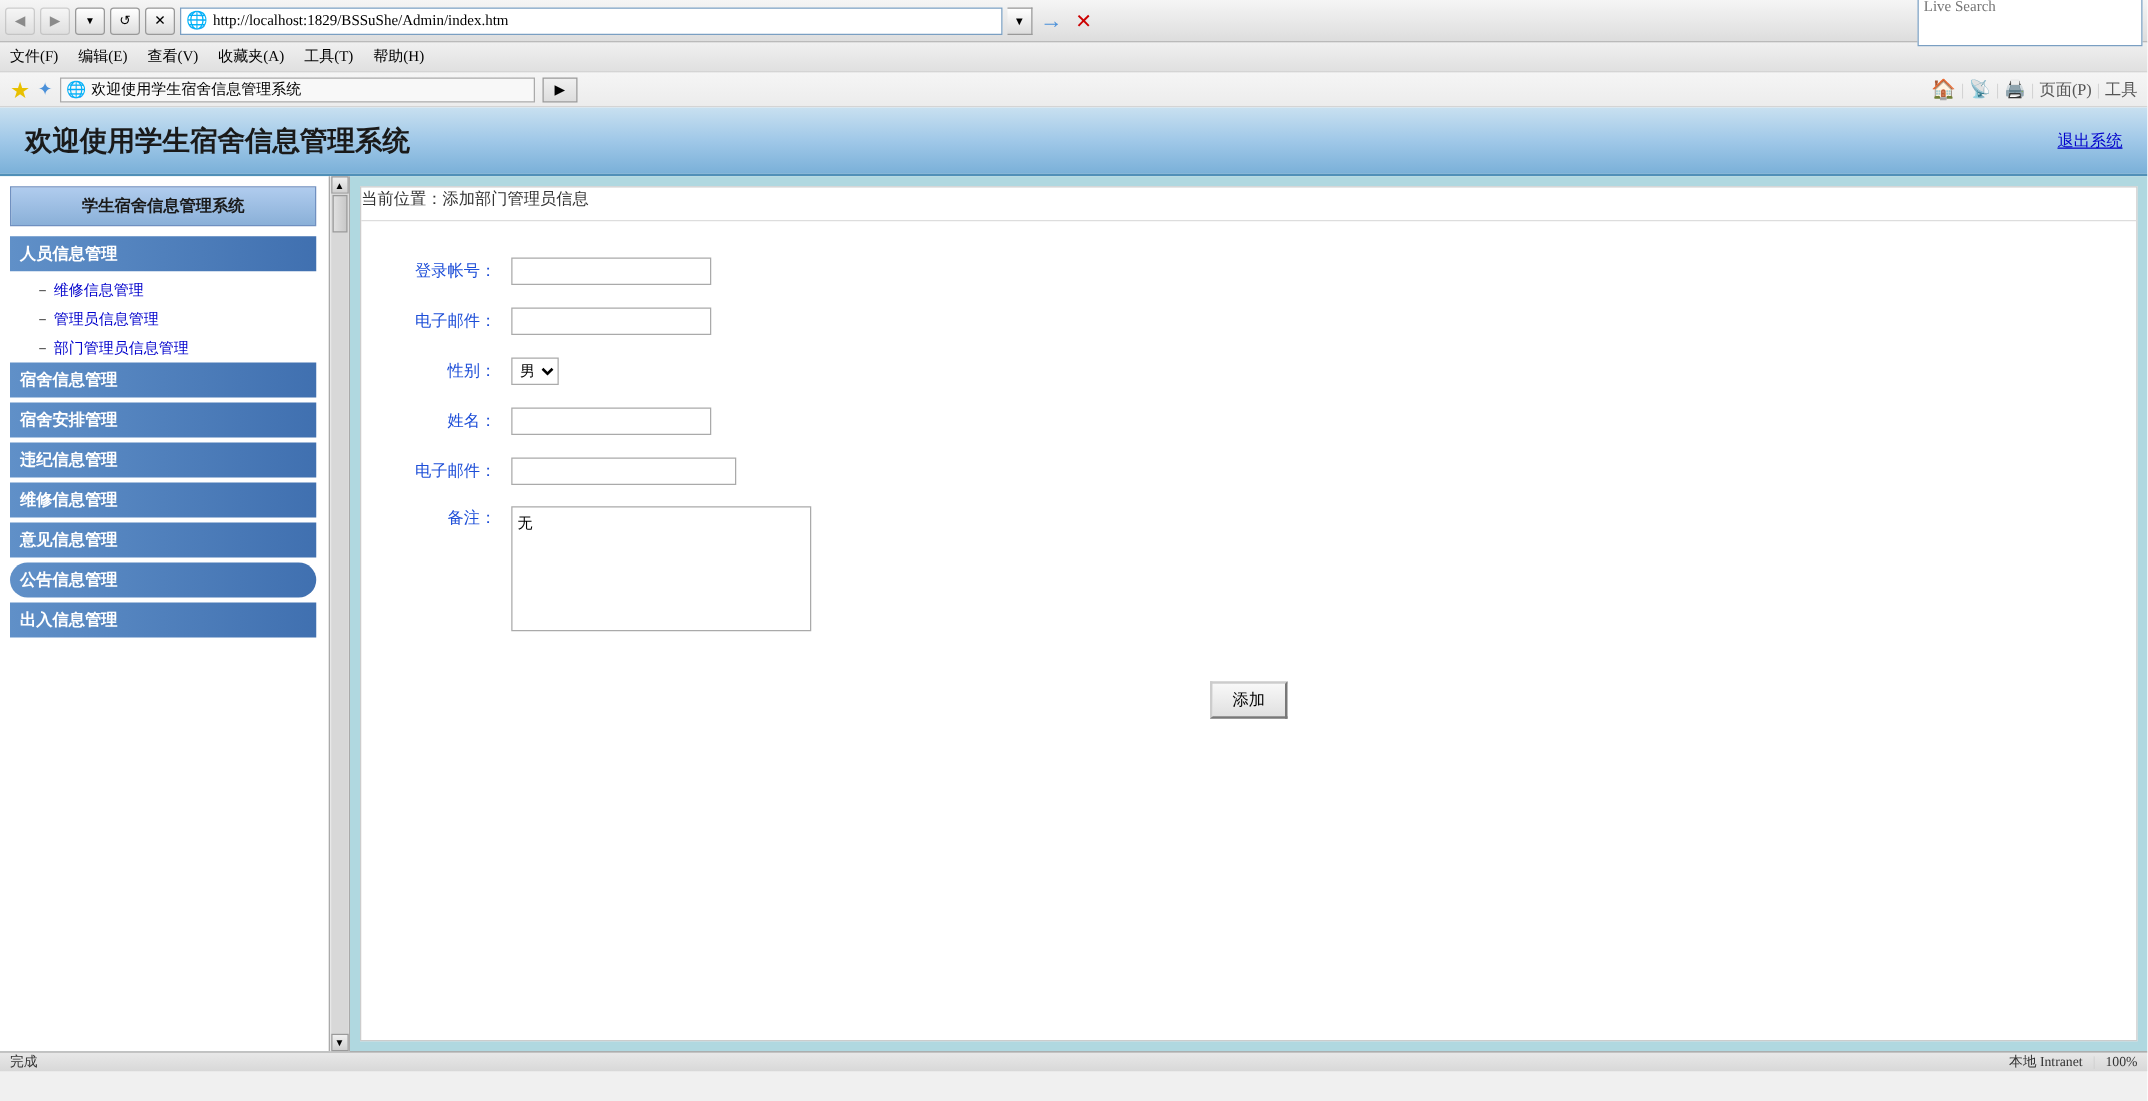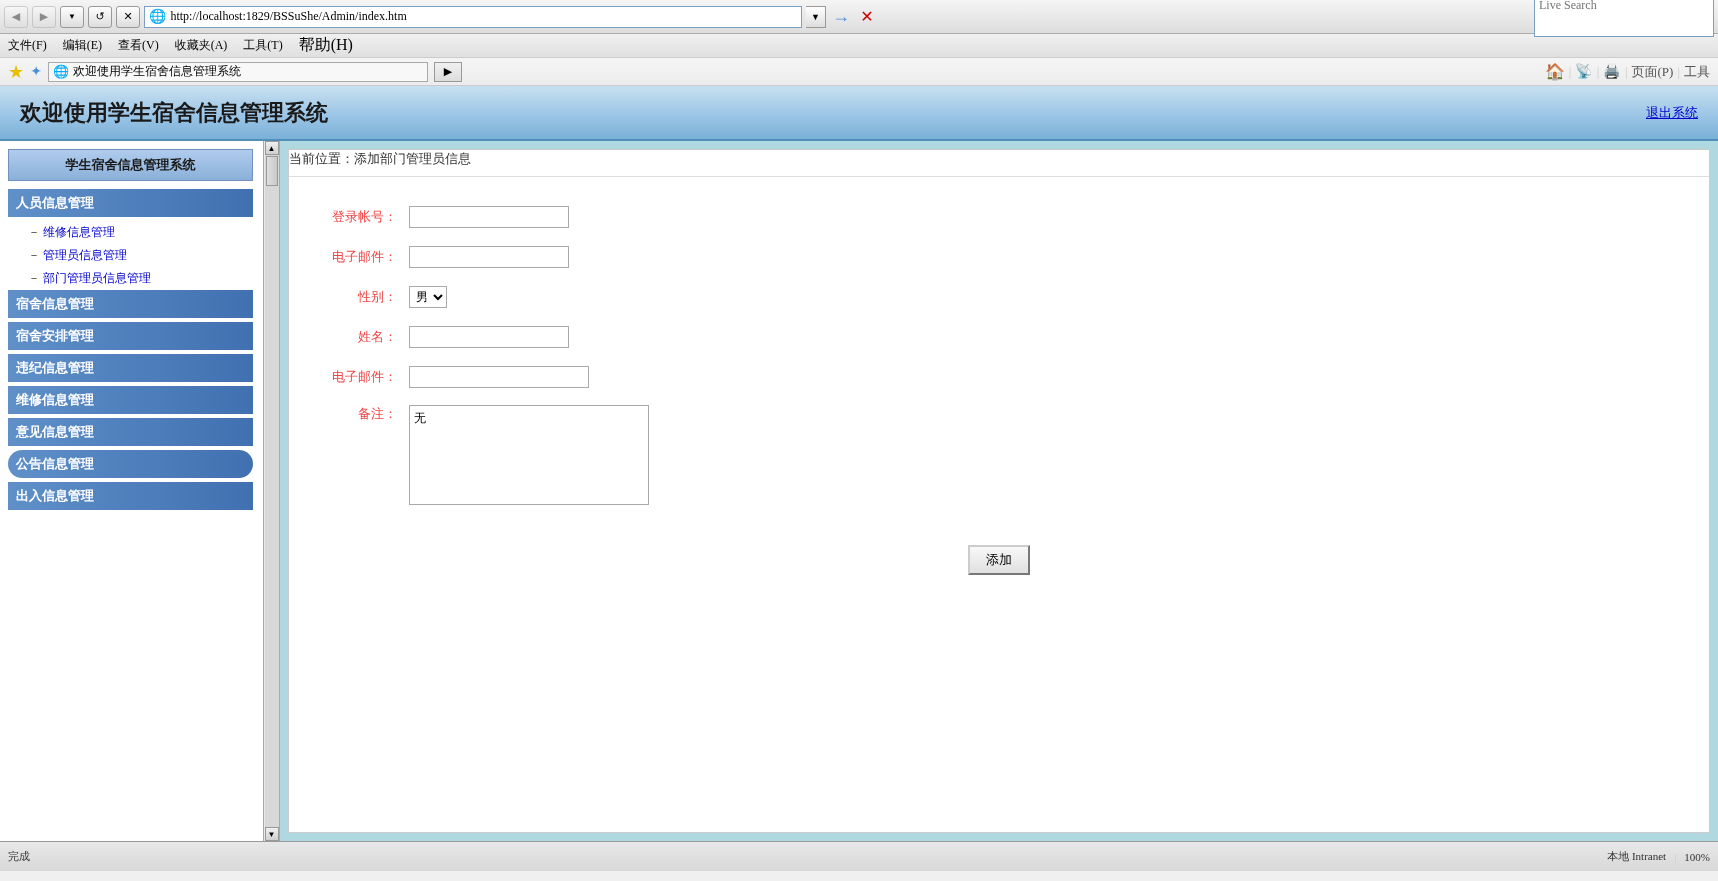--- a/index.html
+++ b/index.html
@@ -44,33 +44,33 @@
     .sidebar-subitem { padding: 3px 8px 3px 20px; color: #0000cc; text-decoration: none; display: block; font-size: 12px; cursor: pointer; }
     .sidebar-subitem.active { color: #0000cc; }
     .sidebar-subitem-dash { color: #333; }
 
     
     .main-content { flex: 1; background: #fff; margin: 8px; border: 1px solid #ccc; }
     .location-bar { font-size: 13px; color: #333; margin-bottom: 20px; padding-bottom: 8px; border-bottom: 1px solid #ddd; }
 
     .form-table { width: 100%; border-collapse: collapse; }
     .form-row { height: 40px; }
-    .form-label { text-align: right; padding-right: 12px; font-size: 13px; color: #ef4444; width: 120px; vertical-align: middle; }
+    .form-label { text-align: right; padding-right: 12px; font-size: 13px; color: #1d4ed8; width: 120px; vertical-align: middle; }
     .form-field { vertical-align: middle; padding: 4px 0; }
     .form-input { height: 22px; border: 1px solid #aaa; padding: 0 4px; font-size: 12px; font-family: SimSun, serif; background: white; }
     .form-input-short { width: 160px; }
     .form-input-medium { width: 160px; }
     .form-select { height: 22px; border: 1px solid #aaa; font-size: 12px; font-family: SimSun, serif; background: white; padding: 0 2px; }
     .form-textarea { width: 240px; height: 100px; border: 1px solid #aaa; padding: 4px; font-size: 12px; font-family: SimSun, serif; resize: none; vertical-align: top; }
     .form-textarea-row { vertical-align: top; padding-top: 8px; }
 
     .submit-row { text-align: center; margin-top: 36px; }
     .submit-btn { background: linear-gradient(to bottom, #f8f8f8, #e0e0e0); border: 2px outset #ccc; padding: 4px 16px; font-size: 13px; font-family: SimSun, serif; cursor: pointer; }
 
-    .status-bar { background: linear-gradient(to bottom, #e8e8e8, #d8d8d8); height: 30px; border-top: 1px solid #999; display: flex; align-items: center; padding: 0 8px; font-size: 11px; color: #333; }
+    .status-bar { background: linear-gradient(to bottom, #e8e8e8, #d8d8d8); height: 16px; border-top: 1px solid #999; display: flex; align-items: center; padding: 0 8px; font-size: 11px; color: #333; }
   </style>
 </head>
 <body>
 
 <div class="browser-frame">
 
   <div class="nav-bar">
     <div class="nav-btn disabled">◀</div>
     <div class="nav-btn disabled">▶</div>
     <div class="nav-btn" style="font-size:8px;">▼</div>
@@ -89,21 +89,21 @@
 
     </div>
   </div>
 
   <div style="background: linear-gradient(to bottom, #f0f0f0, #e0e0e0); height: 24px; display:flex; align-items:center; padding: 0 8px; gap: 16px; border-bottom: 1px solid #ccc;">
     <span style="font-size:12px; cursor:pointer;">文件(F)</span>
     <span style="font-size:12px; cursor:pointer;">编辑(E)</span>
     <span style="font-size:12px; cursor:pointer;">查看(V)</span>
     <span style="font-size:12px; cursor:pointer;">收藏夹(A)</span>
     <span style="font-size:12px; cursor:pointer;">工具(T)</span>
-    <span style="font-size:16px; cursor:pointer;">帮助(H)</span>
+    <span style="font-size:12px; cursor:pointer;">帮助(H)</span>
   </div>
 
   <div class="favorites-bar">
     <span class="fav-btn">★</span>
     <span class="fav-btn2">✦</span>
     <div style="display:flex; align-items:center; border: 1px solid #aaa; background:#f8f8f8; height:20px; flex:0 0 380px; padding: 0 4px;">
       <span style="font-size:13px; color:#4a90d9; margin-right:4px;">🌐</span>
       <input type="text" style="border: none; outline: none; font-size: 12px; background: transparent; flex: 1 1 0%; font-family: SimSun, serif;" value="欢迎使用学生宿舍信息管理系统">
     </div>
     <div style="width:28px; height:20px; background:linear-gradient(to bottom,#f0f0f0,#ddd); border:1px solid #999; font-size:11px; cursor:pointer; display:flex; align-items:center; justify-content:center;">▶</div>

